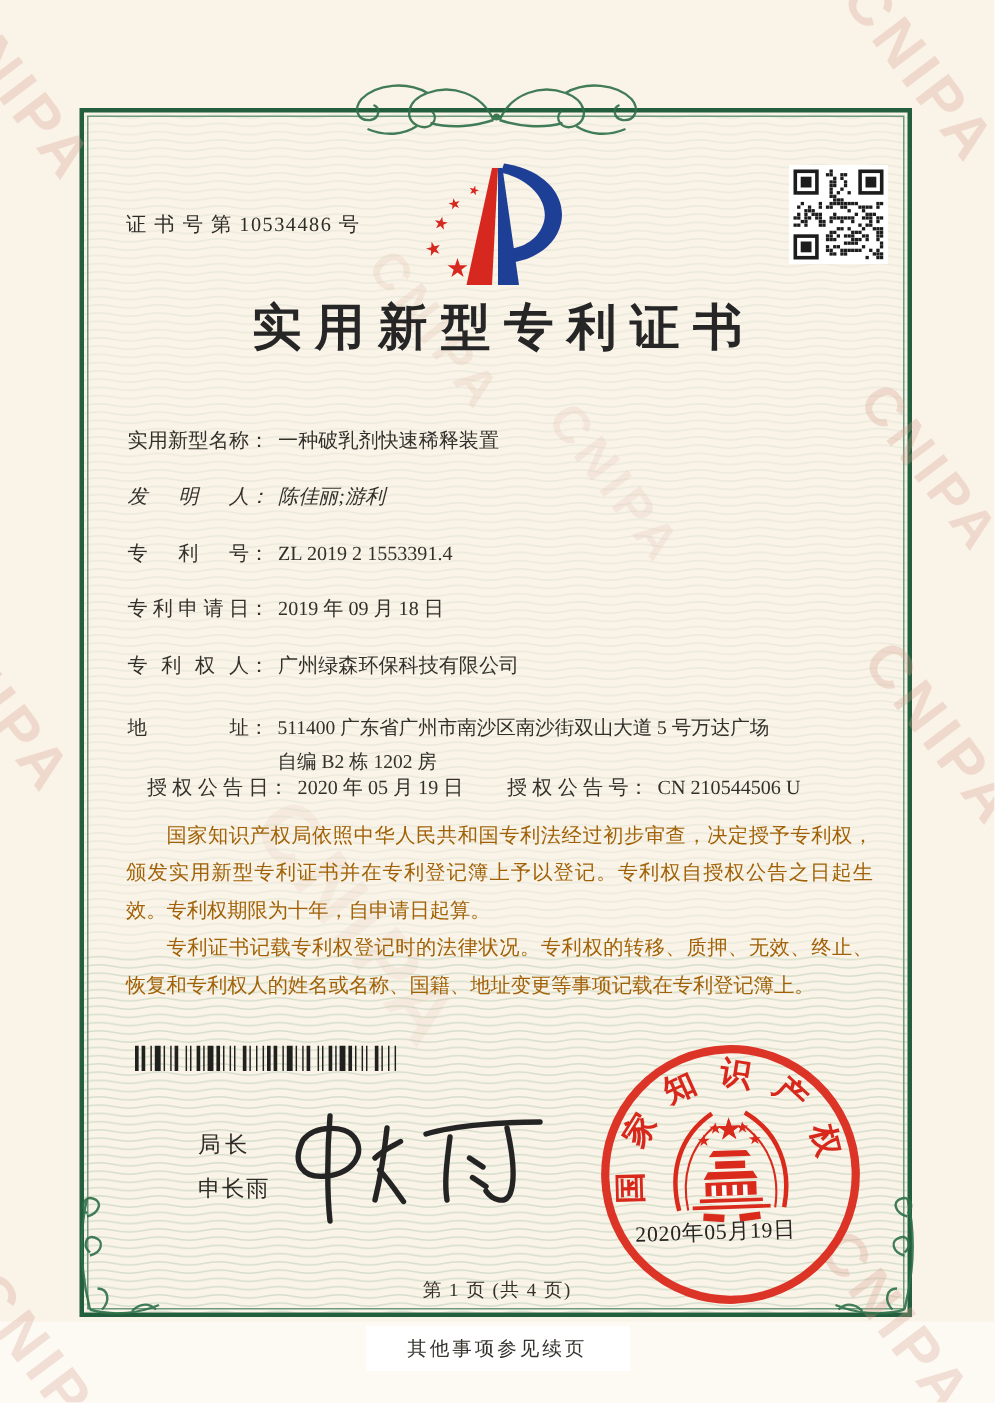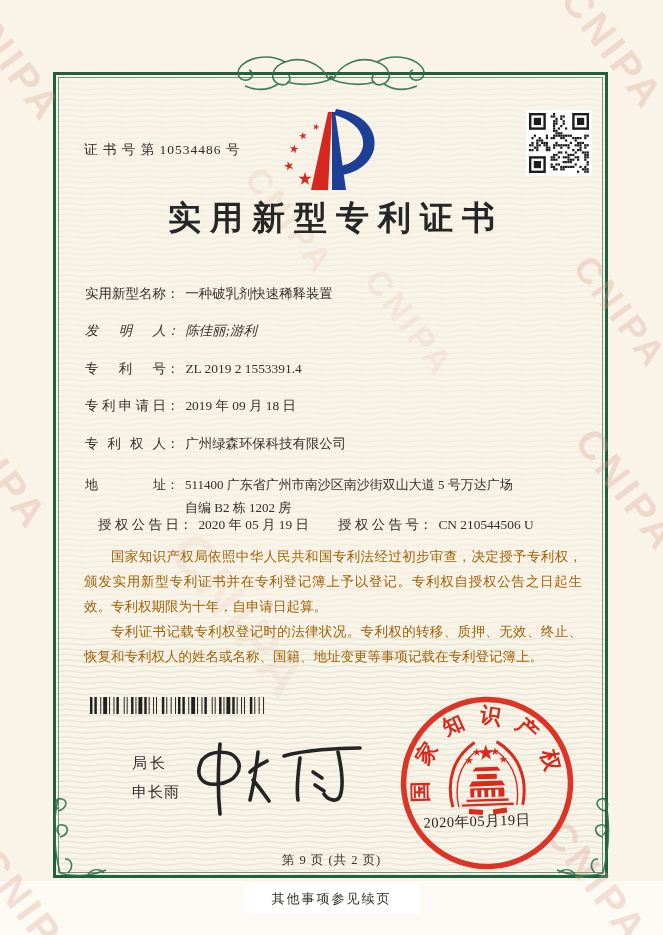--- a/index.html
+++ b/index.html
@@ -426,18 +426,18 @@
       <path d="M54,112 C48,86 56,62 78,48" fill="none" stroke-width="3"></path>
       <path d="M124,112 C130,86 122,62 100,48" fill="none" stroke-width="3"></path>
       <path d="M60,112 C56,90 62,70 80,56" fill="none" stroke-width="1.4"></path>
       <path d="M118,112 C122,90 116,70 98,56" fill="none" stroke-width="1.4"></path>
       <rect x="70" y="115" width="14" height="5" stroke="none" transform="rotate(6 77 117)"></rect>
       <rect x="94" y="115" width="14" height="5" stroke="none" transform="rotate(-6 101 117)"></rect>
     </g>
   </svg>
   <div class="seal-date">2020年05月19日</div>
 
-  <div class="pageno">第 9 页 (共 2 页)</div>
+  <div class="pageno">第 1 页 (共 4 页)</div>
   <div class="footer">
     <span>其他事项参见续页</span>
   </div>
 
 </div>
 
 </body></html>

